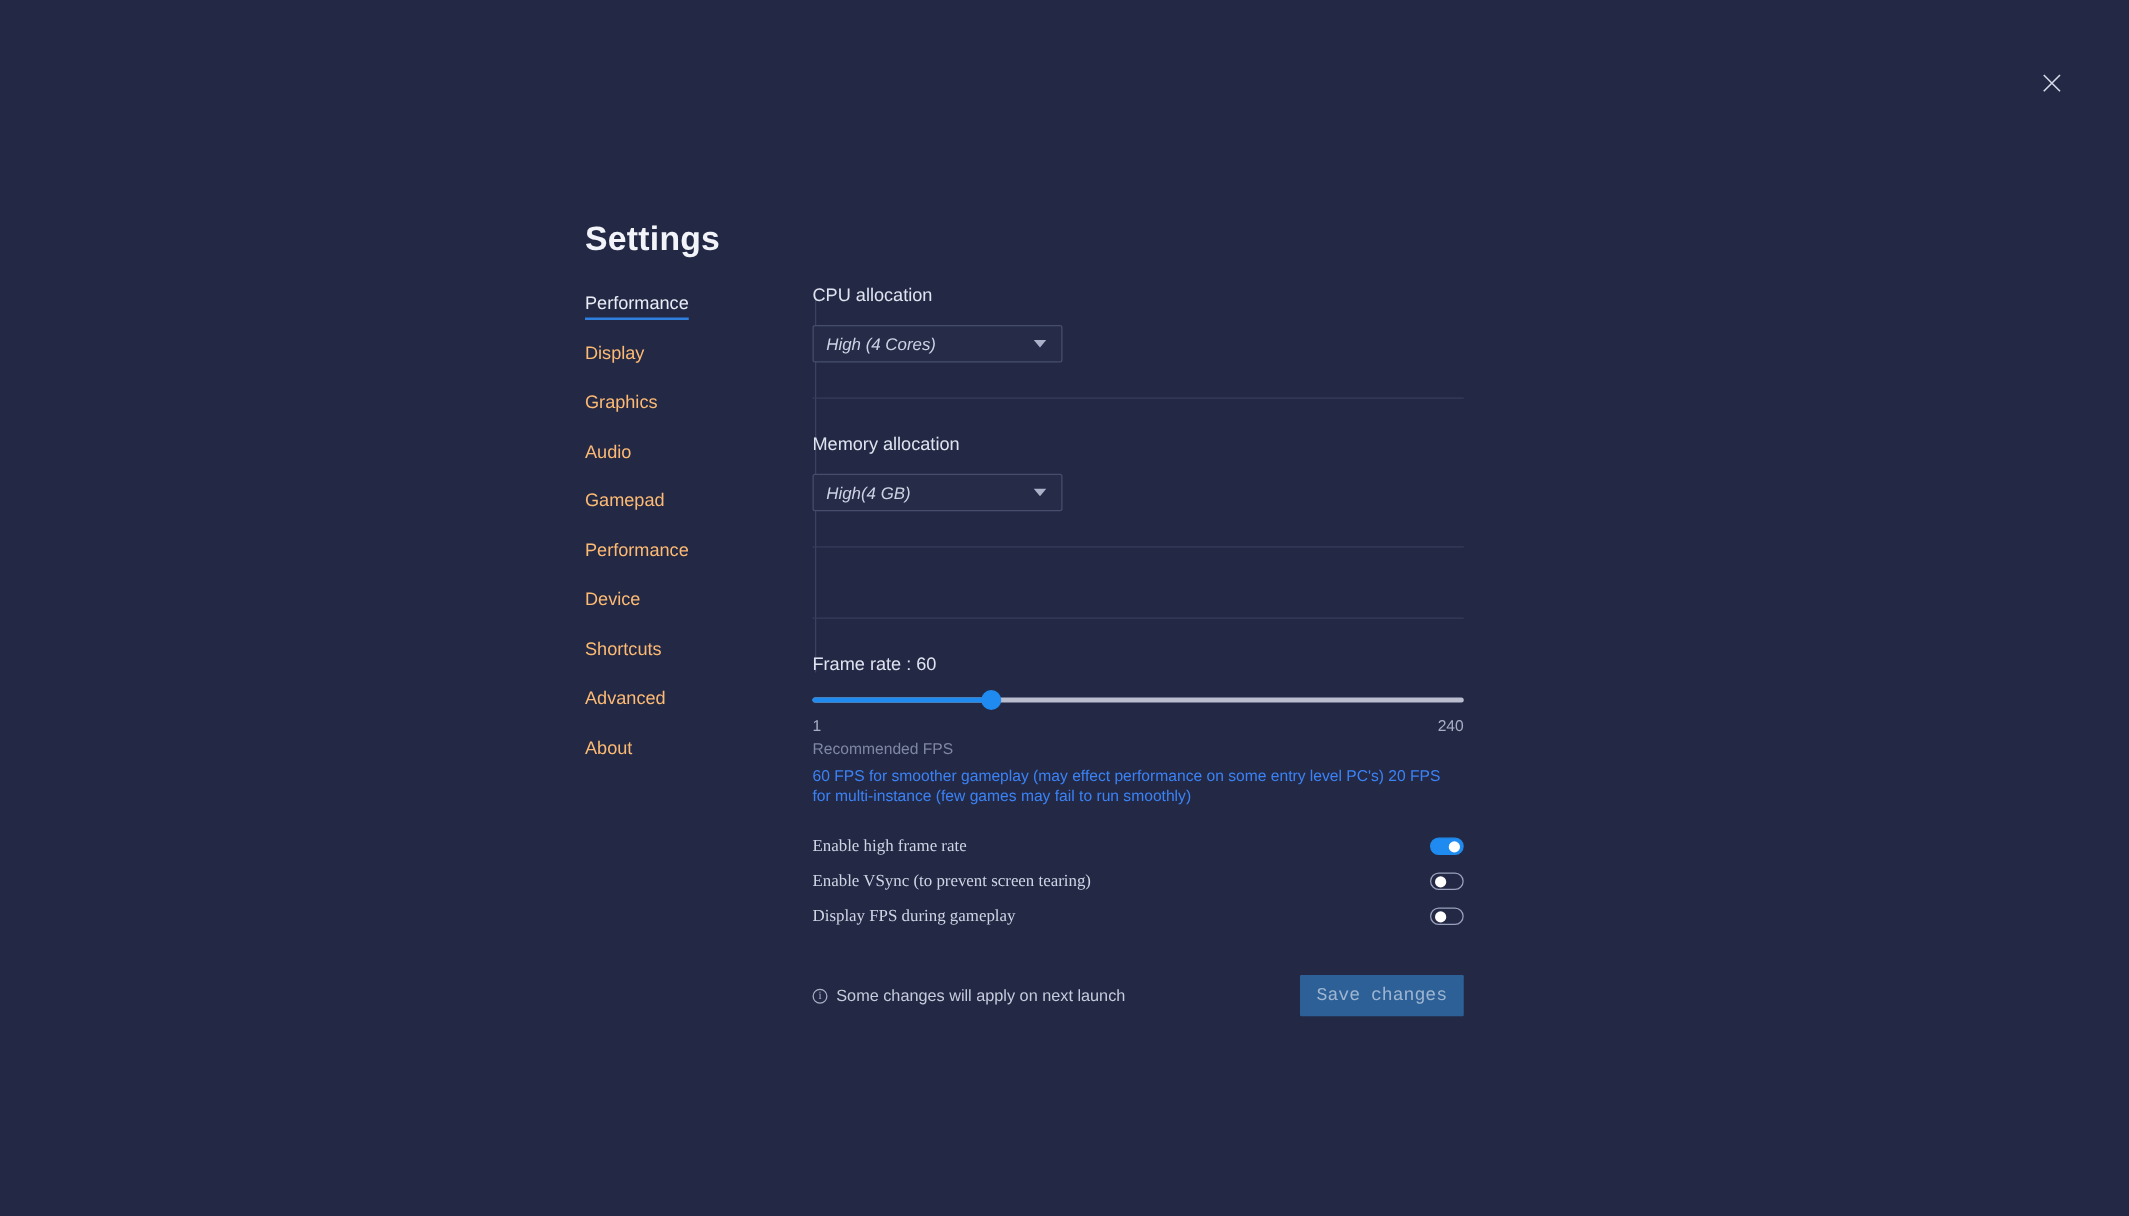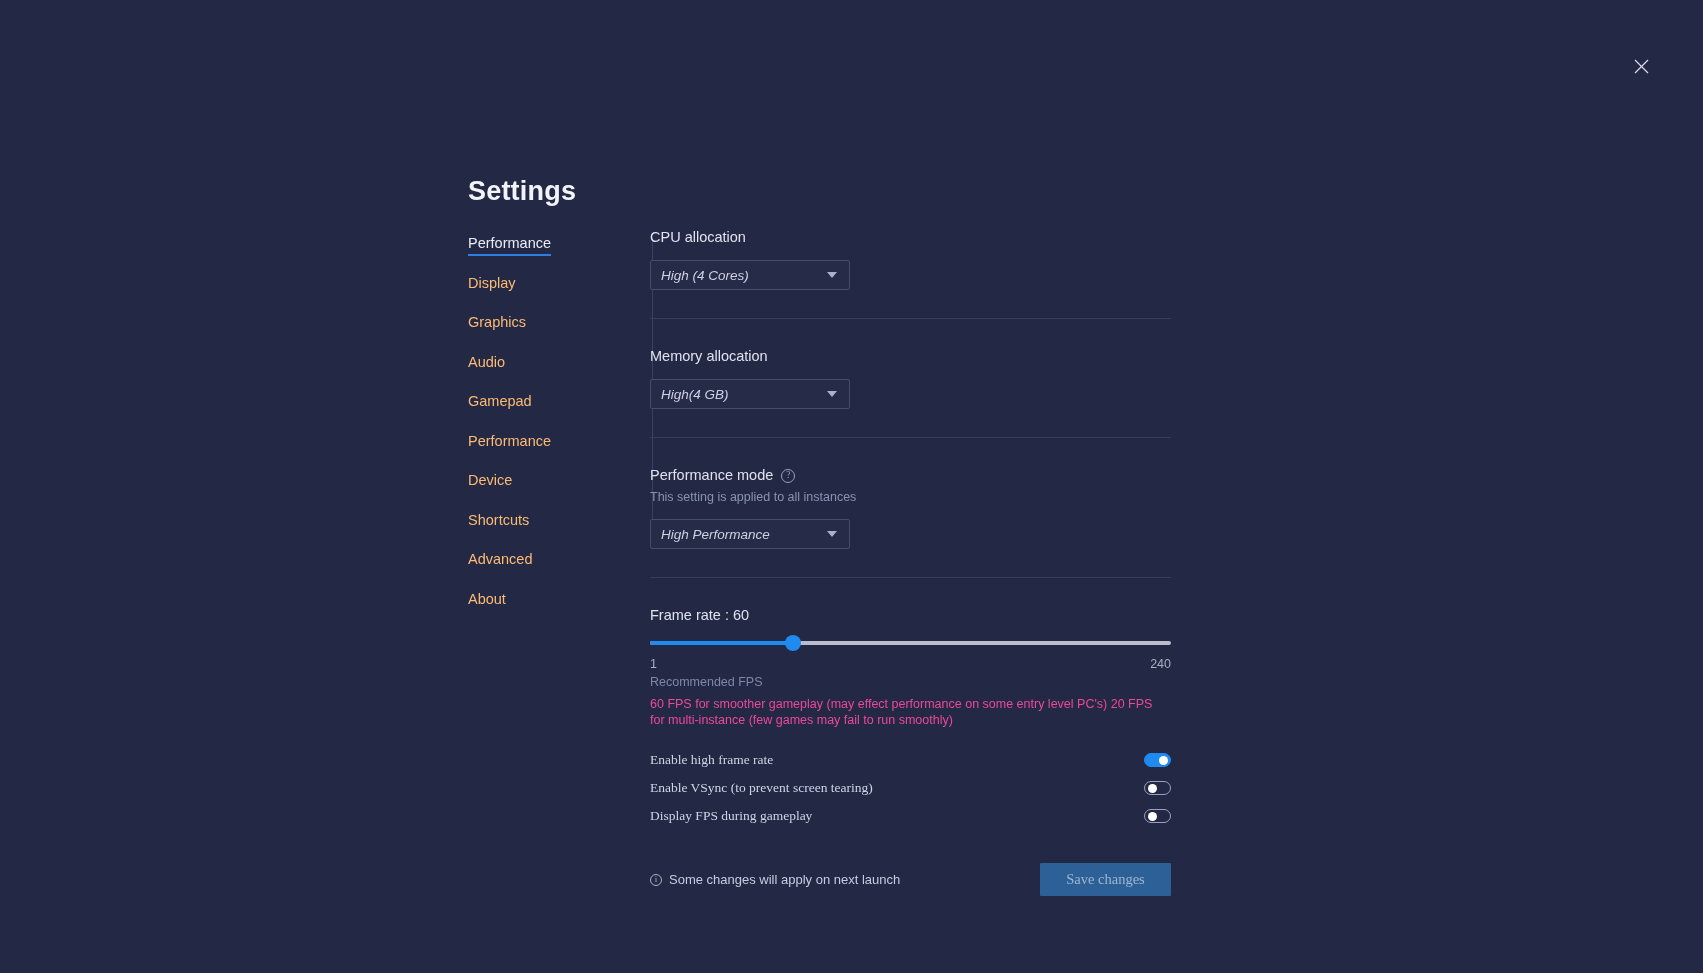--- a/index.html
+++ b/index.html
@@ -169,21 +169,21 @@
   .slider-ends .smin { position: absolute; left: 0; }
   .slider-ends .smax { position: absolute; right: 0; }
 
   .rec-title {
     font-size: 12.5px;
     color: #7f87a6;
     margin-top: 24px;
   }
   .rec-body {
     font-size: 12.5px;
-    color: #ec4899;
+    color: #3b82f6;
     margin-top: 7px;
     width: 510px;
     line-height: 16px;
   }
 
   
   .toggle-row {
     width: 521px;
     display: flex;
     align-items: center;
@@ -246,21 +246,21 @@
     color: #aab0c6;
     line-height: 1;
     font-family: "Liberation Serif", serif;
   }
   #save-btn {
     width: 131px; height: 33px;
     background: #2d6096;
     color: #9fb6d2;
     border: none;
     font-size: 14.5px;
-    font-family: Liberation Serif, serif;
+    font-family: Liberation Mono, monospace;
     cursor: pointer;
     border-radius: 1px;
   }
 </style>
 </head>
 <body>
 
 <button id="close-btn">
   <span>
     <svg width="15" height="15" viewBox="0 0 15 15">
@@ -304,30 +304,20 @@
     <div class="section-label">Memory allocation</div>
     <div class="dropdown">
       <span class="dd-value">High(4 GB)</span>
       <span class="dd-arrow"></span>
     </div>
   </section>
   <div class="gap-a"></div>
   <div class="divider"></div>
   <div class="gap-a"></div>
 
-  <section class="block">
-    <div class="section-label">
-      <span>Performance mode</span><span class="help-icon">?</span>
-    </div>
-    <div class="sub-label">This setting is applied to all instances</div>
-    <div class="dropdown">
-      <span class="dd-value">High Performance</span>
-      <span class="dd-arrow"></span>
-    </div>
-  </section>
   <div class="gap-a"></div>
   <div class="divider"></div>
   <div class="gap-a"></div>
 
   <section class="block">
     <div class="section-label">Frame rate : 60</div>
     <div id="slider-wrap">
       <div class="track"></div>
       <div class="track-fill" id="track-fill" style="width: 143.275px;"></div>
       <div class="thumb" id="slider-thumb" style="left: 135.275px;"></div>

